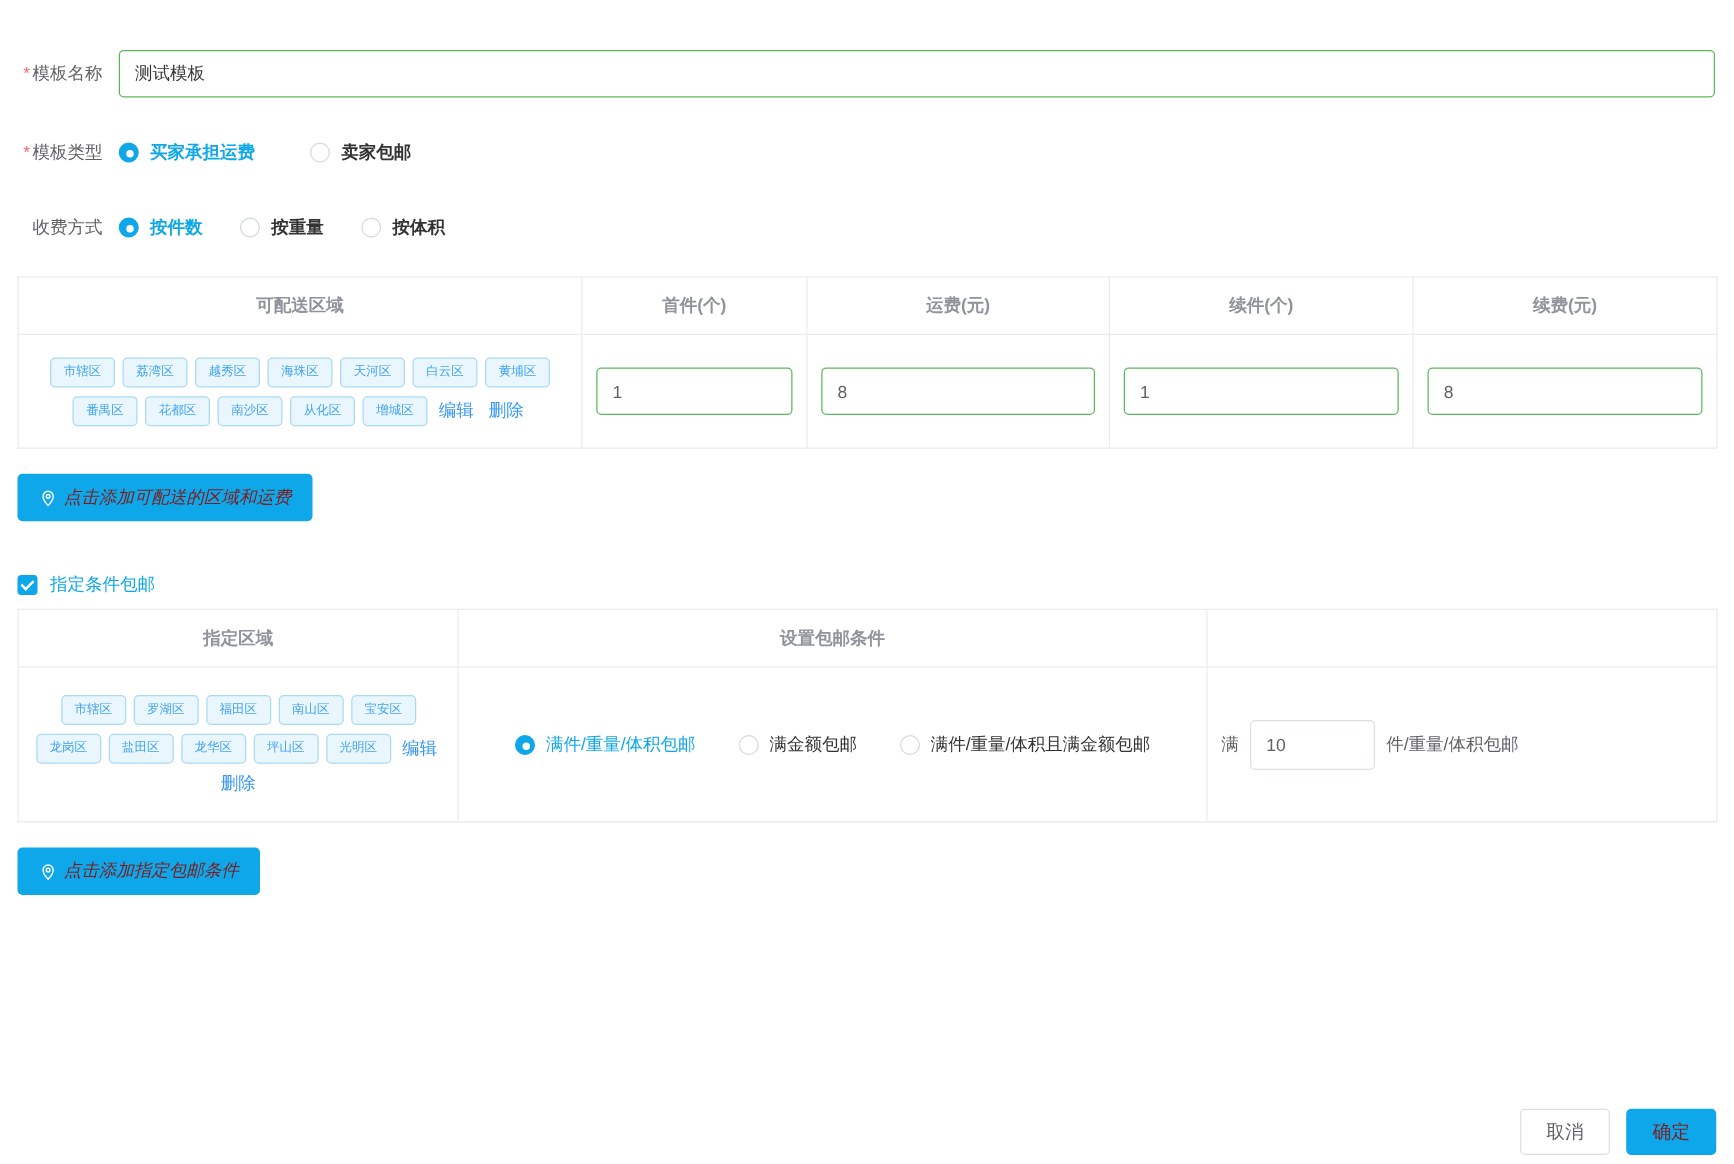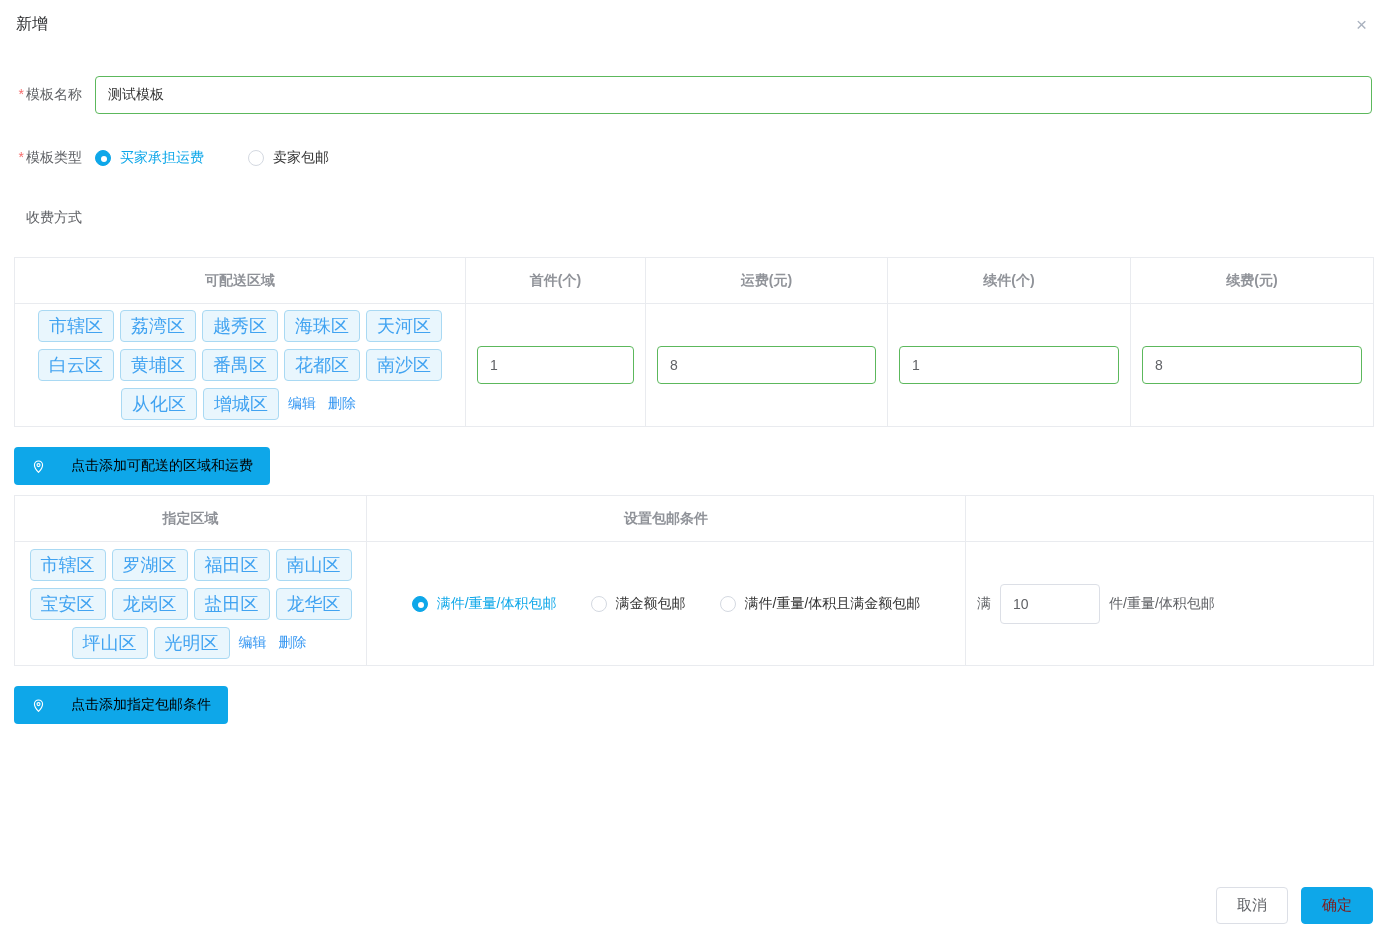--- a/index.html
+++ b/index.html
@@ -18,21 +18,21 @@
   .form-row{display:flex; align-items:center; margin-left:14px; margin-right:15px;}
   .form-label{width:68px; flex-shrink:0; text-align:right; color:var(--text); white-space:nowrap;}
   .req{color:var(--red); margin-right:2px;}
 
   .row-name{margin-top:40px;}
   .name-input{flex:1; height:38px; margin-left:13px; border:1px solid var(--green); border-radius:4px;
     padding:0 12px; font-size:14px; color:#333; outline:none; font-family:inherit;}
 
   .row-type{margin-top:35px;}
   .row-charge{margin-top:42px;}
-  .radio-group{display:flex; align-items:center; margin-left:13px;}
+  .radio-group{display:flex; align-items:center; margin-left:13px;font-weight:bold;}
   .gap-lg .radio-opt{margin-right:44px;}
   .gap-md .radio-opt{margin-right:30px;}
   .radio-opt{display:flex; align-items:center; cursor:pointer;}
   .radio{width:16px; height:16px; border-radius:50%; border:1px solid #d4d9e1; background:#fff; position:relative; flex-shrink:0;}
   .radio.checked{background:var(--primary); border-color:var(--primary);}
   .radio.checked::after{content:""; position:absolute; left:5px; top:5px; width:6px; height:6px; border-radius:50%; background:#fff;}
   .radio-label{margin-left:9px; color:#333;}
   .radio-label.sel{color:var(--primary);}
 
   table{border-collapse:collapse; table-layout:fixed; width:1359px; margin:30px 32px 0 14px;}
@@ -41,26 +41,26 @@
   th{height:46px; color:var(--header-text); font-weight:700; font-size:14px;}
   .t1 .r1 td{height:88px;}
   .t1 .r2 td{height:91px;}
   .t2 .r1 td{height:124px;}
   .region-name{color:var(--text);}
 
   .cell-input{display:block; width:calc(100% - 22px); height:38px; margin:0 auto; border:1px solid var(--green);
     border-radius:4px; padding:0 12px; font-size:14px; color:var(--text); outline:none; font-family:inherit;}
 
   .tags-wrap{display:flex; flex-wrap:wrap; justify-content:center; align-items:center; gap:7px 6px; padding:6px 10px;}
-  .tag{display:inline-block; padding:6px 10px; font-size:18px; line-height:1; background:var(--tag-bg);
+  .tag{display:inline-block; padding:6px 10px; font-size:10px; line-height:1; background:var(--tag-bg);
     border:1px solid var(--tag-border); border-radius:4px; color:var(--tag-text); white-space:nowrap;}
   .link{color:var(--link); cursor:pointer; margin:0 3px; white-space:nowrap;}
 
-  .add-btn{display:inline-flex; align-items:center; gap:25px; height:38px; padding:0 17px; margin:20px 0 0 14px;
-    background:var(--primary); color:#000000; border:none; border-radius:4px; font-size:14px; cursor:pointer; font-family:inherit;}
+  .add-btn{display:inline-flex; align-items:center; gap:5px; height:38px; padding:0 17px; margin:20px 0 0 14px;
+    background:var(--primary); color:#7f1d1d; border:none; border-radius:4px; font-size:14px; cursor:pointer; font-family:inherit;font-style:italic;}
   .pin{flex-shrink:0;}
 
   .check-row{display:flex; align-items:center; margin:42px 0 0 14px; cursor:pointer;}
   .checkbox{width:16px; height:16px; background:var(--primary); border-radius:3px; position:relative; flex-shrink:0;}
   .checkbox::after{content:""; position:absolute; left:3px; top:3.5px; width:8px; height:4px;
     border-left:2px solid #fff; border-bottom:2px solid #fff; transform:rotate(-45deg);}
   .check-label{margin-left:10px; color:var(--primary);}
 
   .cond-cell-inner{display:flex; align-items:center; justify-content:center; gap:34px;}
   .thresh-cell{display:flex; align-items:center; justify-content:flex-start; padding-left:11px; gap:9px; text-align:left;}
@@ -70,24 +70,20 @@
   .footer{position:absolute; right:14px; bottom:7px; display:flex; gap:13px;}
   .btn{height:37px; padding:0 20px; border-radius:4px; font-size:15px; cursor:pointer; font-family:inherit;}
   .btn-cancel{background:#fff; border:1px solid #dcdfe6; color:var(--text);}
   .btn-confirm{background:var(--primary); border:1px solid var(--primary); color:#7f1d1d;}
 </style>
 </head>
 <body>
 
 <div>
 
-  <div class="dlg-header">
-    <div class="dlg-title">新增</div>
-    <div class="dlg-close">×</div>
-  </div>
 
   <div class="form-row row-name">
     <div class="form-label"><span class="req">*</span><span>模板名称</span></div>
     <input class="name-input" type="text" value="测试模板" style="">
   </div>
 
   <div class="form-row row-type">
     <div class="form-label"><span class="req">*</span><span>模板类型</span></div>
     <div class="radio-group gap-lg">
       <div class="radio-opt">
@@ -96,20 +92,34 @@
       </div>
       <div class="radio-opt">
         <span class="radio"></span>
         <span class="radio-label">卖家包邮</span>
       </div>
     </div>
   </div>
 
   <div class="form-row row-charge">
     <div class="form-label">收费方式</div>
+    <div class="radio-group gap-md">
+      <div class="radio-opt">
+        <span class="radio checked"></span>
+        <span class="radio-label sel">按件数</span>
+      </div>
+      <div class="radio-opt">
+        <span class="radio"></span>
+        <span class="radio-label">按重量</span>
+      </div>
+      <div class="radio-opt">
+        <span class="radio"></span>
+        <span class="radio-label">按体积</span>
+      </div>
+    </div>
   </div>
 
   <table class="t1">
     <colgroup>
         <col style="width:451px">
         <col style="width:180px">
         <col style="width:242px">
         <col style="width:243px">
         <col style="width:243px">
       </colgroup>
@@ -157,20 +167,24 @@
     </table>
 
   <button class="add-btn">
     <svg class="pin" width="15" height="15" viewBox="0 0 24 24" fill="none" stroke="#fff" stroke-width="1.8" stroke-linecap="round" stroke-linejoin="round">
         <path d="M12 21.5S5.5 15 5.5 9.7a6.5 6.5 0 0 1 13 0C18.5 15 12 21.5 12 21.5z"></path>
         <circle cx="12" cy="9.7" r="2.4"></circle>
       </svg>
     <span>点击添加可配送的区域和运费</span>
   </button>
 
+  <div class="check-row">
+    <span class="checkbox"></span>
+    <span class="check-label">指定条件包邮</span>
+  </div>
 
   <table class="t2">
     <colgroup>
         <col style="width:352px">
         <col style="width:599px">
         <col style="width:408px">
       </colgroup>
     <tbody>
         <tr>
       <th>指定区域</th>

